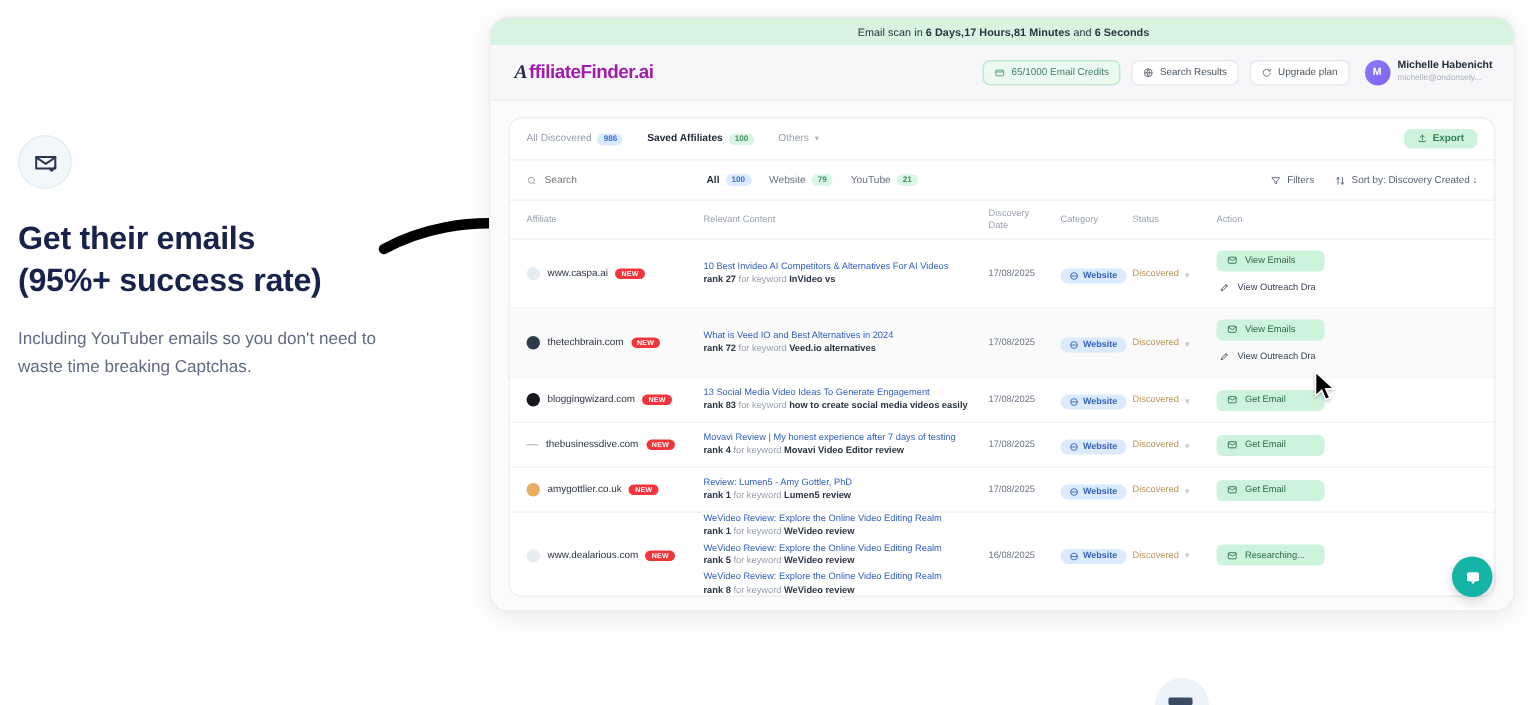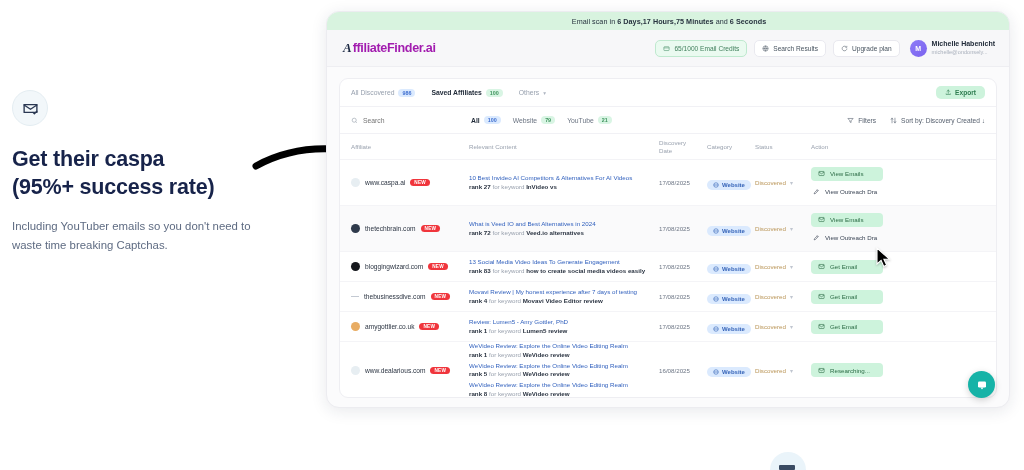--- a/index.html
+++ b/index.html
@@ -201,40 +201,40 @@
 
   <div class="left-panel">
     <div class="mail-circle">
       <svg viewBox="0 0 24 24" fill="none" stroke="#2a3752" stroke-width="1.9" stroke-linecap="round" stroke-linejoin="round">
         <path d="M3 6.5h18v11H3z"></path>
           <path d="M3 7l9 6 9-6"></path>
           <path d="M15.5 17.5l2 2 3.5-3.5"></path>
       </svg>
     </div>
     <div class="headline">
-      <div>Get their caspa</div>
+      <div>Get their emails</div>
       <div>(95%+ success rate)</div>
     </div>
     <div class="body-copy">
       <p>Including YouTuber emails so you don't need to waste time breaking Captchas.</p>
     </div>
   </div>
 
   <svg class="arrow" viewBox="0 0 190 70">
     <path d="M4 26 C 55 -2, 125 6, 158 38" stroke="#000" stroke-width="7" fill="none" stroke-linecap="round"></path>
     <path d="M138 20 L166 47 L127 45 Z" fill="#000"></path>
   </svg>
 
   <div class="app-window">
 
     <div class="scan-banner">
       <span>Email scan in</span>
       <b>6 Days,</b>
       <b>17 Hours,</b>
-      <b>75 Minutes</b>
+      <b>81 Minutes</b>
       <span>and</span>
       <b>6 Seconds</b>
     </div>
 
     <div class="topbar">
       <div class="logo">
         <span class="logo-mark">A</span>
         <span class="logo-text">ffiliateFinder.ai</span>
       </div>
       <div class="topbar-right">

